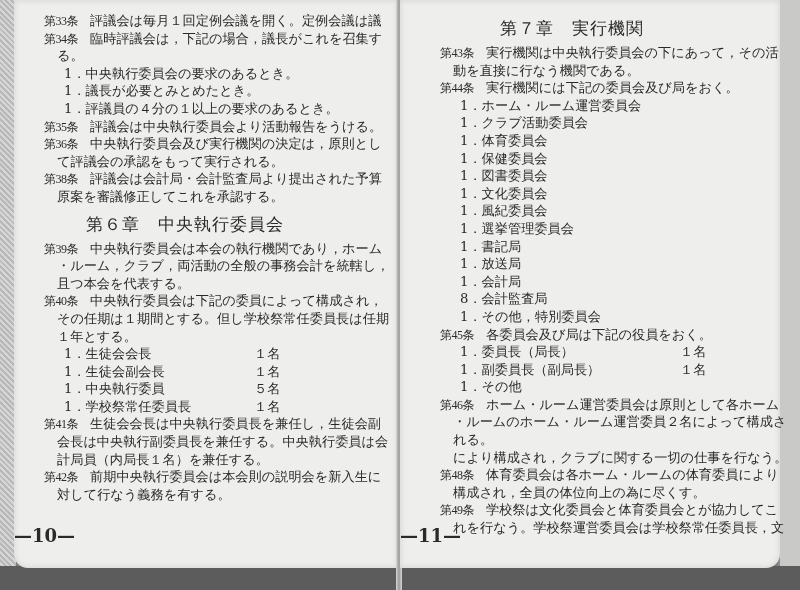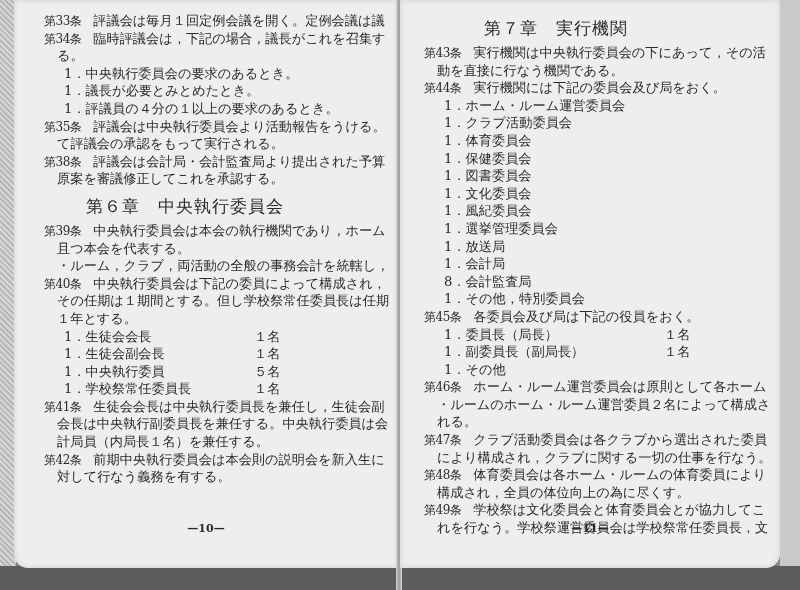--- a/index.html
+++ b/index.html
@@ -27,61 +27,62 @@
   .right-edge {
     position:absolute; left:778px; top:0; width:22px; height:590px;
     background:#c9c9c7; border-left:2px solid #8a8a8a;
   }
   .bottom-edge {
     position:absolute; left:0; top:566px; width:800px; height:24px;
     background:#5c5c5c;
   }
   .content { position:absolute; font-size:13.2px; line-height:17.6px; }
   .left .content { left:30px; top:12px; width:335px; }
-  .right .content { left:24px; top:14px; width:318px; }
+  .right .content { left:40px; top:14px; width:318px; }
   .line { white-space:nowrap; height:17.6px; }
-  .art .num { font-size:12px; letter-spacing:-0.5px; margin-right:12px; }
+  .art .num { font-size:12px; letter-spacing:-0.5px; margin-right:12px;font-family:Liberation Serif, serif; }
   .indent { padding-left:13px; }
   .item { padding-left:20px; }
   .item .cnt { position:absolute; left:210px; }
   .right .item .cnt { left:240px; }
   .item { position:relative; }
   .chapter {
     font-size:17px; height:28px; line-height:28px; white-space:nowrap;
     padding-left:42px; letter-spacing:1px; margin:4px 0 2px;
   }
   .right .chapter { padding-left:60px; margin-top:0; }
   .pagenum {
-    position:absolute; bottom:33px; width:100%; text-align:center;
-    font-size:11px; font-weight:bold;
+    position:absolute; bottom:22px; width:100%; text-align:left;
+    font-size:18px; font-weight:bold;
   }
 </style>
 </head>
 <body>
 
 <div class="left-edge"></div>
 <div class="right-edge"></div>
 <div class="bottom-edge"></div>
 
 <div class="page left">
   <div class="content">
       <div class="line art"><span class="num">第33条</span><span>評議会は毎月１回定例会議を開く。定例会議は議</span></div>
       <div class="line art"><span class="num">第34条</span><span>臨時評議会は，下記の場合，議長がこれを召集す</span></div>
       <div class="line indent">る。</div>
       <div class="line item"><span>1．中央執行委員会の要求のあるとき。</span></div>
       <div class="line item"><span>1．議長が必要とみとめたとき。</span></div>
       <div class="line item"><span>1．評議員の４分の１以上の要求のあるとき。</span></div>
       <div class="line art"><span class="num">第35条</span><span>評議会は中央執行委員会より活動報告をうける。</span></div>
+      <div class="line art"><span class="num">第36条</span><span>中央執行委員会及び実行機関の決定は，原則とし</span></div>
       <div class="line indent">て評議会の承認をもって実行される。</div>
       <div class="line art"><span class="num">第38条</span><span>評議会は会計局・会計監査局より提出された予算</span></div>
       <div class="line indent">原案を審議修正してこれを承認する。</div>
       <div class="chapter">第６章　中央執行委員会</div>
       <div class="line art"><span class="num">第39条</span><span>中央執行委員会は本会の執行機関であり，ホーム</span></div>
+      <div class="line indent">・ルーム，クラブ，両活動の全般の事務会計を統轄し，</div>
       <div class="line indent">且つ本会を代表する。</div>
-      <div class="line indent">・ルーム，クラブ，両活動の全般の事務会計を統轄し，</div>
       <div class="line art"><span class="num">第40条</span><span>中央執行委員会は下記の委員によって構成され，</span></div>
       <div class="line indent">その任期は１期間とする。但し学校祭常任委員長は任期</div>
       <div class="line indent">１年とする。</div>
       <div class="line item"><span>1．生徒会会長</span><span class="cnt">１名</span></div>
       <div class="line item"><span>1．生徒会副会長</span><span class="cnt">１名</span></div>
       <div class="line item"><span>1．中央執行委員</span><span class="cnt">５名</span></div>
       <div class="line item"><span>1．学校祭常任委員長</span><span class="cnt">１名</span></div>
       <div class="line art"><span class="num">第41条</span><span>生徒会会長は中央執行委員長を兼任し，生徒会副</span></div>
       <div class="line indent">会長は中央執行副委員長を兼任する。中央執行委員は会</div>
       <div class="line indent">計局員（内局長１名）を兼任する。</div>
@@ -98,32 +99,32 @@
       <div class="line indent">動を直接に行なう機関である。</div>
       <div class="line art"><span class="num">第44条</span><span>実行機関には下記の委員会及び局をおく。</span></div>
       <div class="line item"><span>1．ホーム・ルーム運営委員会</span></div>
       <div class="line item"><span>1．クラブ活動委員会</span></div>
       <div class="line item"><span>1．体育委員会</span></div>
       <div class="line item"><span>1．保健委員会</span></div>
       <div class="line item"><span>1．図書委員会</span></div>
       <div class="line item"><span>1．文化委員会</span></div>
       <div class="line item"><span>1．風紀委員会</span></div>
       <div class="line item"><span>1．選挙管理委員会</span></div>
+      <div class="line item"><span>1．書記局</span></div>
       <div class="line item"><span>1．放送局</span></div>
       <div class="line item"><span>1．会計局</span></div>
       <div class="line item"><span>8．会計監査局</span></div>
       <div class="line item"><span>1．その他，特別委員会</span></div>
       <div class="line art"><span class="num">第45条</span><span>各委員会及び局は下記の役員をおく。</span></div>
       <div class="line item"><span>1．委員長（局長）</span><span class="cnt">１名</span></div>
       <div class="line item"><span>1．副委員長（副局長）</span><span class="cnt">１名</span></div>
       <div class="line item"><span>1．その他</span></div>
       <div class="line art"><span class="num">第46条</span><span>ホーム・ルーム運営委員会は原則として各ホーム</span></div>
       <div class="line indent">・ルームのホーム・ルーム運営委員２名によって構成さ</div>
       <div class="line indent">れる。</div>
-      <div class="line art"><span class="num">第47条</span><span>クラブ活動委員会は各クラブから選出された委員</span></div>
       <div class="line indent">により構成され，クラブに関する一切の仕事を行なう。</div>
       <div class="line art"><span class="num">第48条</span><span>体育委員会は各ホーム・ルームの体育委員により</span></div>
       <div class="line indent">構成され，全員の体位向上の為に尽くす。</div>
       <div class="line art"><span class="num">第49条</span><span>学校祭は文化委員会と体育委員会とが協力してこ</span></div>
       <div class="line indent">れを行なう。学校祭運営委員会は学校祭常任委員長，文</div>
     </div>
   <div class="pagenum">—11—</div>
 </div>
 
 </body></html>

